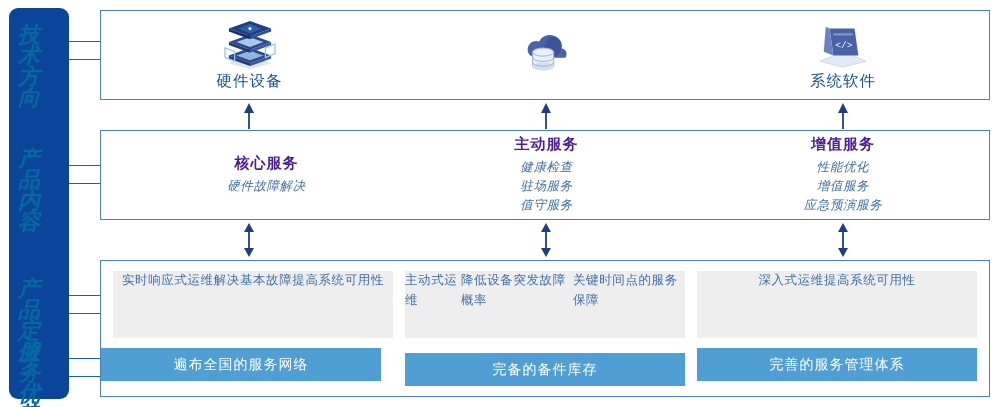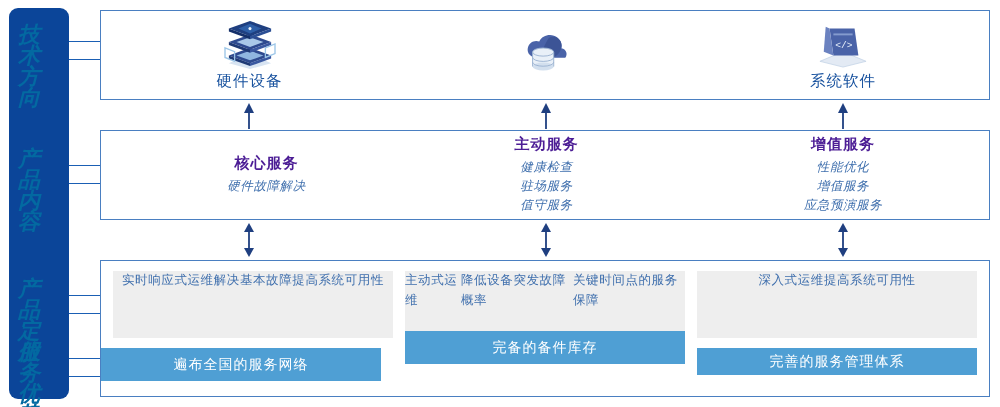--- a/index.html
+++ b/index.html
@@ -315,21 +315,21 @@
       <div class="gray-line">关键时间点的服务保障</div>
     </div>
     <div class="gray-card" style="left:596px; top:10px; width:280px; height:67px;">
       <div class="gray-line">深入式运维</div>
       <div class="gray-line">提高系统可用性</div>
     </div>
 
     <div class="blue-bar" style="left:0; top:87px; width:280px; height:33px;">
       <span class="blue-bar-label">遍布全国的服务网络</span>
     </div>
-    <div class="blue-bar" style="left:304px; top:70px; width:280px; height:33px;">
+    <div class="blue-bar" style="left:304px; top:92px; width:280px; height:33px;">
       <span class="blue-bar-label">完备的备件库存</span>
     </div>
-    <div class="blue-bar" style="left:596px; top:87px; width:280px; height:27px;">
+    <div class="blue-bar" style="left:596px; top:87px; width:280px; height:33px;">
       <span class="blue-bar-label">完善的服务管理体系</span>
     </div>
   </div>
 
 </div>
 
 </body></html>

